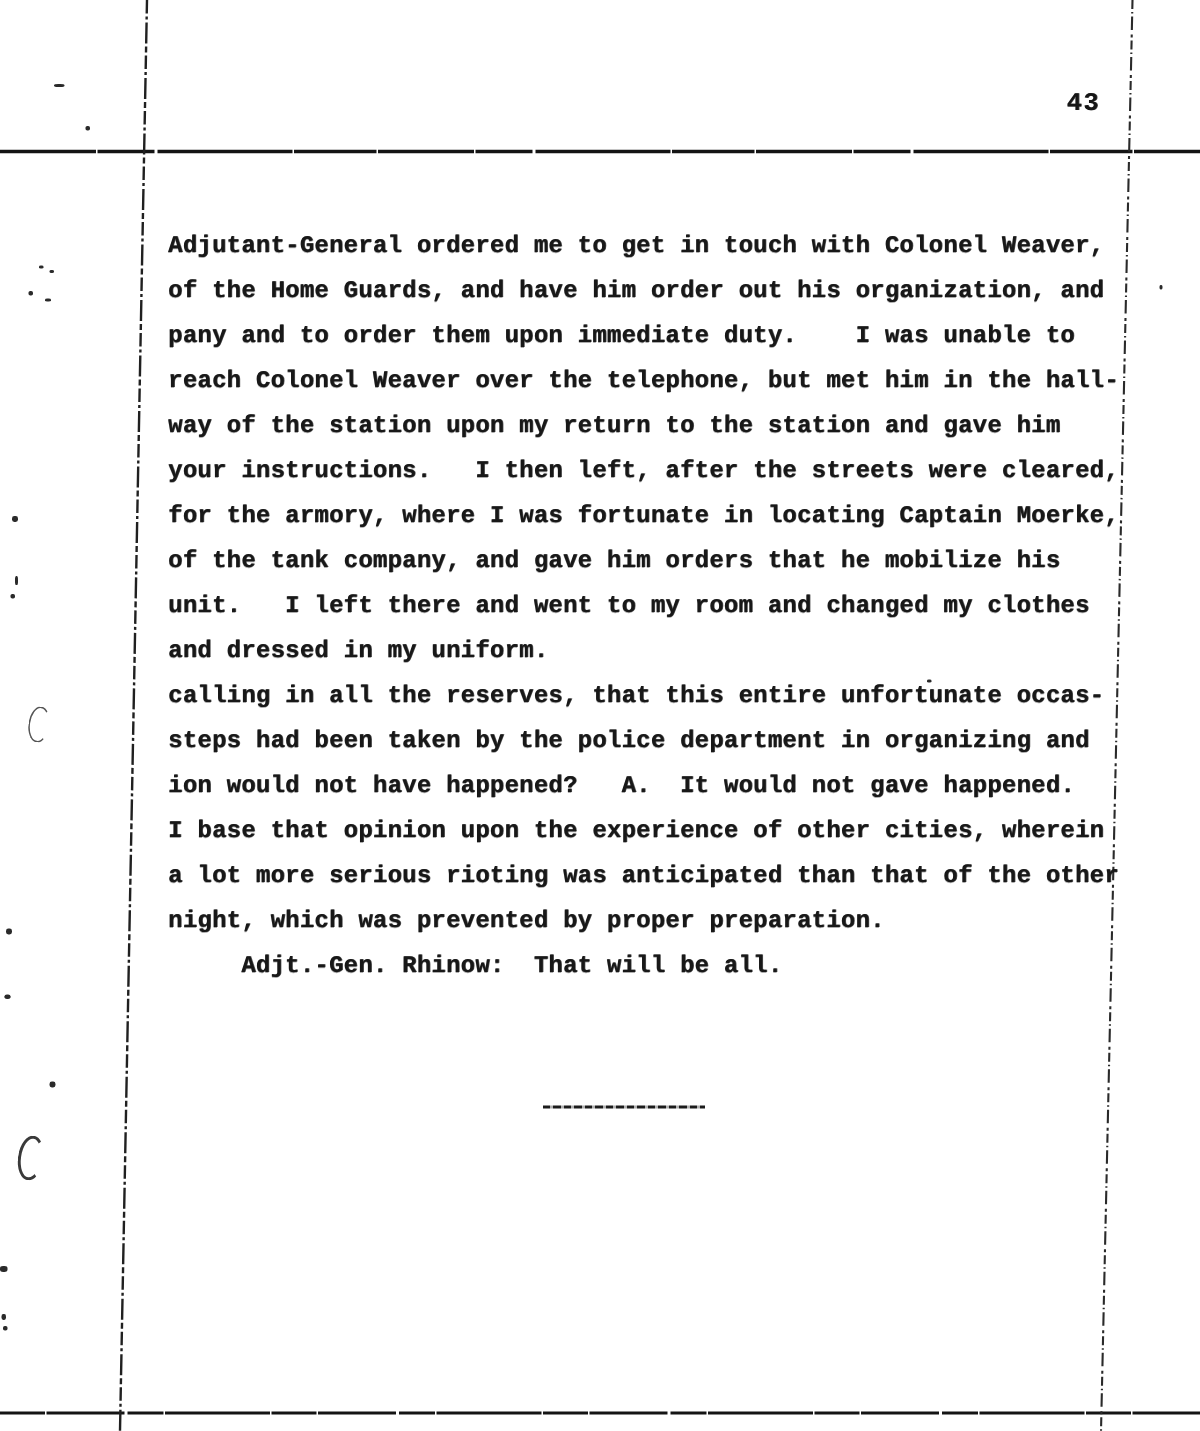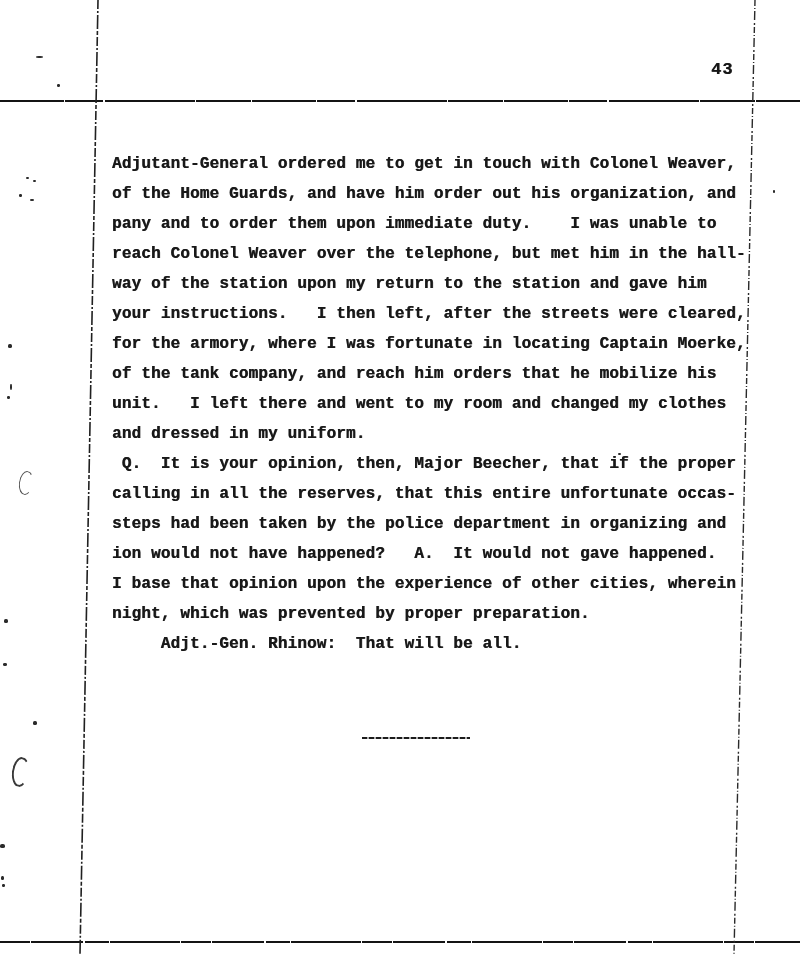--- a/index.html
+++ b/index.html
@@ -90,28 +90,28 @@
 <div class="page-number">43</div>
 
 <div class="transcript">
   <div class="tline">Adjutant-General ordered me to get in touch with Colonel Weaver,</div>
   <div class="tline">of the Home Guards, and have him order out his organization, and</div>
   <div class="tline">pany and to order them upon immediate duty.    I was unable to</div>
   <div class="tline">reach Colonel Weaver over the telephone, but met him in the hall-</div>
   <div class="tline">way of the station upon my return to the station and gave him</div>
   <div class="tline">your instructions.   I then left, after the streets were cleared,</div>
   <div class="tline">for the armory, where I was fortunate in locating Captain Moerke,</div>
-  <div class="tline">of the tank company, and reach him orders that he mobilize his</div>
+  <div class="tline">of the tank company, and gave him orders that he mobilize his</div>
   <div class="tline">unit.   I left there and went to my room and changed my clothes</div>
   <div class="tline">and dressed in my uniform.</div>
-  <div class="tline"> Q.  It is your opinion, then, Major Beecher, that if the proper</div>
   <div class="tline">calling in all the reserves, that this entire unfortunate occas-</div>
   <div class="tline">steps had been taken by the police department in organizing and</div>
   <div class="tline">ion would not have happened?   A.  It would not gave happened.</div>
   <div class="tline">I base that opinion upon the experience of other cities, wherein</div>
+  <div class="tline">a lot more serious rioting was anticipated than that of the other</div>
   <div class="tline">night, which was prevented by proper preparation.</div>
   <div class="tline">     Adjt.-Gen. Rhinow:  That will be all.</div>
 </div>
 
 <div class="end-rule"></div>
 
 <div class="speck" style="left:36px; top:56px; width:7px; height:2px;"></div>
 <div class="speck" style="left:57px; top:84px; width:3px; height:3px;"></div>
 <div class="speck" style="left:26px; top:177px; width:3px; height:2px;"></div>
 <div class="speck" style="left:33px; top:180px; width:3px; height:2px;"></div>

